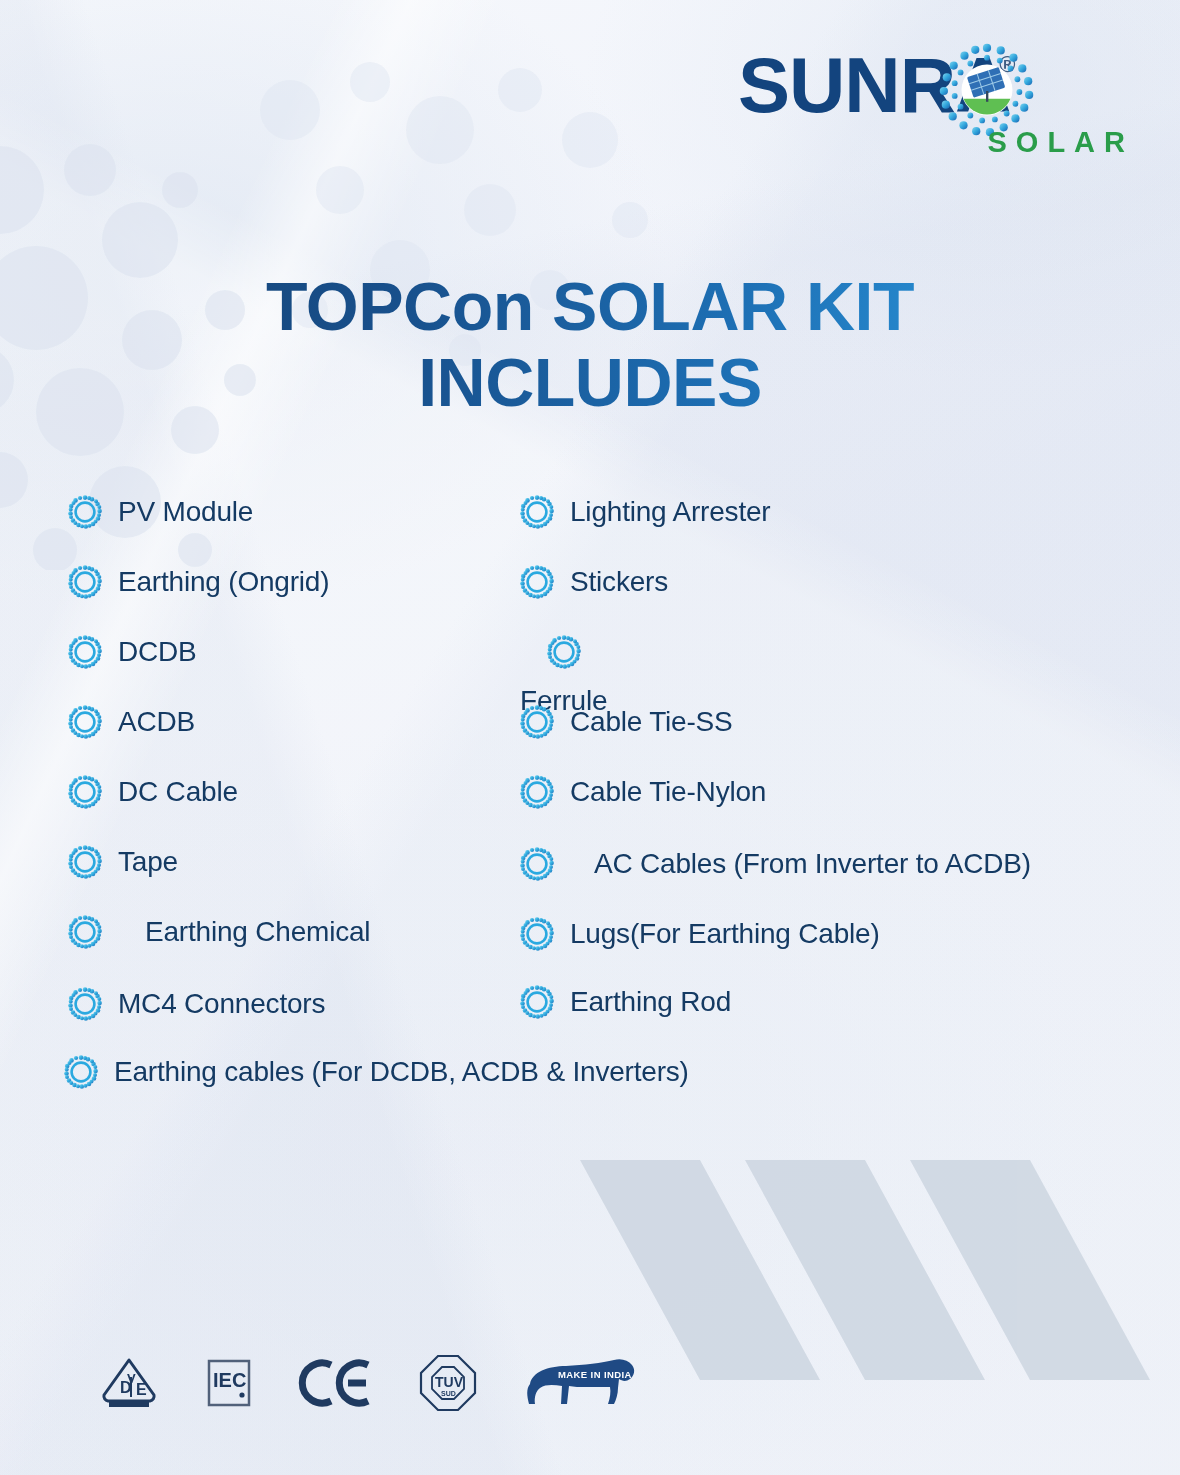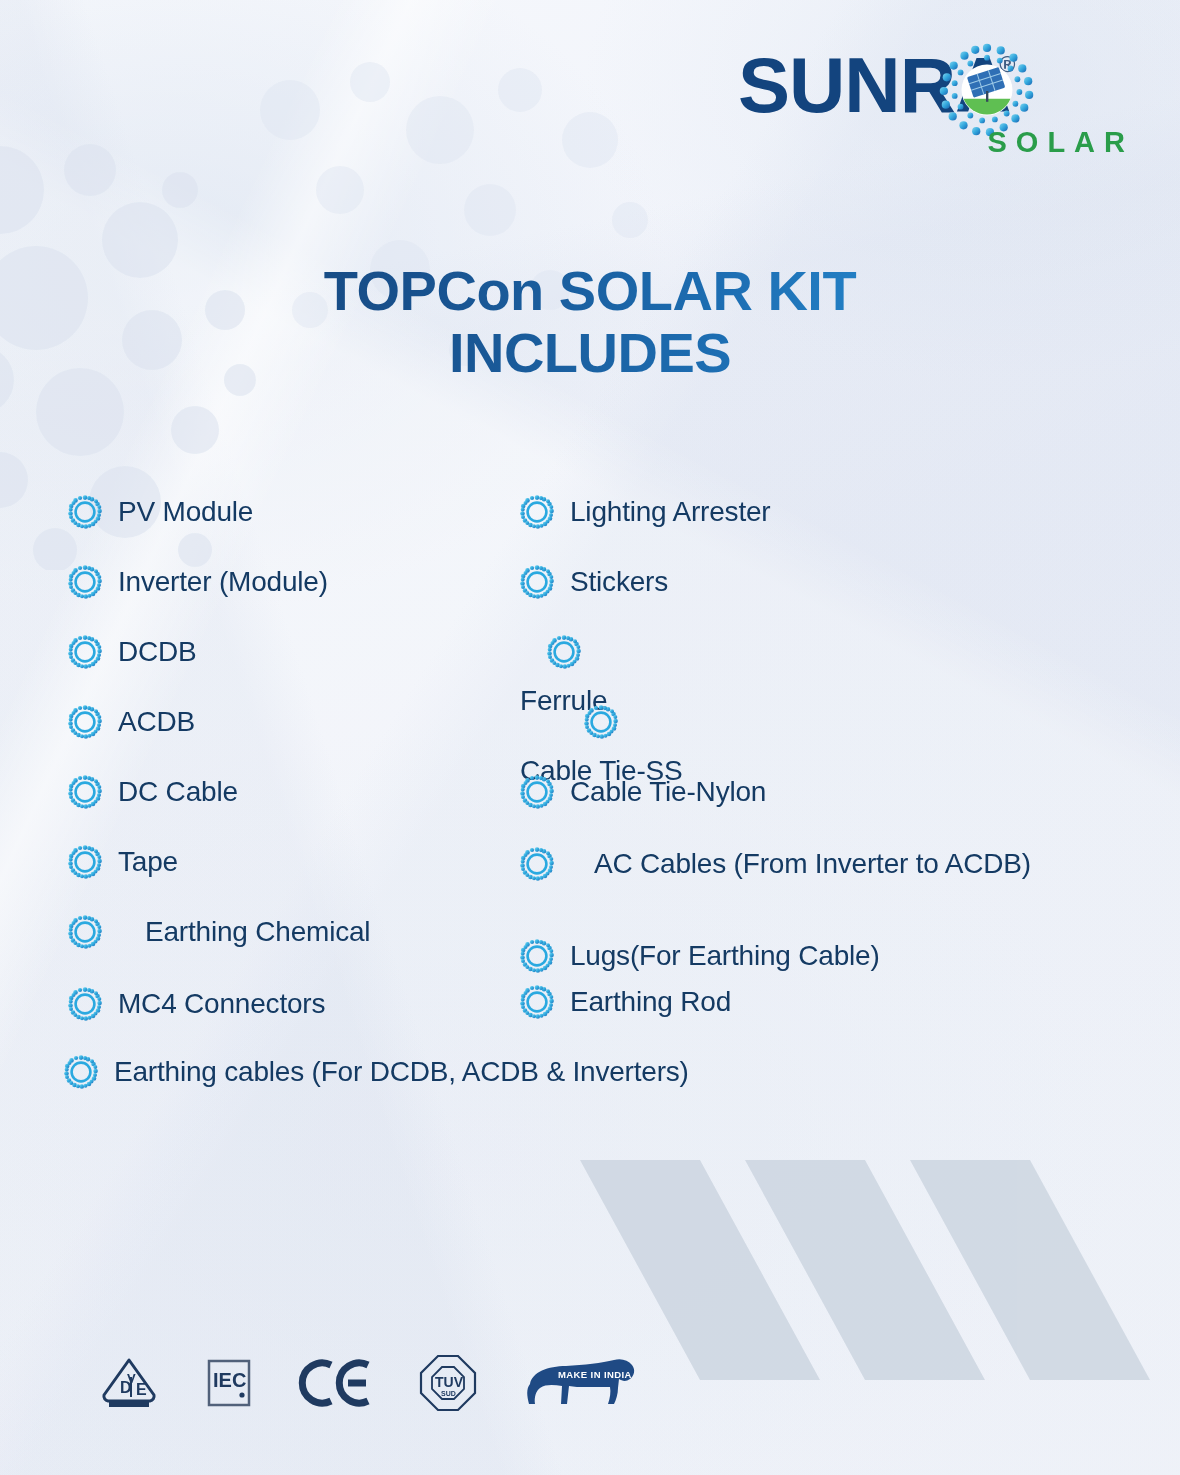--- a/index.html
+++ b/index.html
@@ -45,21 +45,21 @@
   .logo-sub{
     position:absolute;right:4px;top:96px;
     font-size:29px;font-weight:700;letter-spacing:9px;color:#2a9d4a;
     font-family:"Liberation Sans", sans-serif;
   }
   .logo-mark{position:absolute;left:200px;top:12px;width:98px;height:98px;}
 
   
   .heading{
     position:absolute;left:0;right:0;top:222px;text-align:center;
-    font-weight:700;font-size:56px;line-height:1.12;letter-spacing:-.5px;
+    font-weight:700;font-size:68px;line-height:1.12;letter-spacing:-.5px;
     font-family:"Liberation Sans", sans-serif;
     background:linear-gradient(95deg,#16406f 0%,#18508c 34%,#1d6fb4 62%,#2b96db 88%);
     -webkit-background-clip:text;background-clip:text;color:transparent;
     -webkit-text-fill-color:transparent;
   }
   .heading .l2{display:block;}
 
   
   .list-wrap{position:absolute;left:0;top:487px;width:1180px;height:620px;}
   .li{
@@ -202,21 +202,21 @@
     <div class="li" style="left:68px;top:8px;">
       <svg class="ring" viewBox="0 0 34 34">
           <use href="#ring-icon"></use>
         </svg>
       <span class="txt">PV Module</span>
     </div>
     <div class="li" style="left:68px;top:78px;">
       <svg class="ring" viewBox="0 0 34 34">
           <use href="#ring-icon"></use>
         </svg>
-      <span class="txt">Inverter (Module)</span>
+      <span class="txt">Earthing (Ongrid)</span>
     </div>
     <div class="li" style="left:68px;top:148px;">
       <svg class="ring" viewBox="0 0 34 34">
           <use href="#ring-icon"></use>
         </svg>
       <span class="txt">DCDB</span>
     </div>
     <div class="li" style="left:68px;top:218px;">
       <svg class="ring" viewBox="0 0 34 34">
           <use href="#ring-icon"></use>
@@ -259,39 +259,39 @@
           <use href="#ring-icon"></use>
         </svg>
       <span class="txt">Stickers</span>
     </div>
     <div class="li" style="left:520px;top:148px;flex-direction:column;">
       <svg class="ring" viewBox="0 0 34 34">
           <use href="#ring-icon"></use>
         </svg>
       <span class="txt">Ferrule</span>
     </div>
-    <div class="li" style="left:520px;top:218px;flex-direction:column;">
+    <div class="li" style="left:520px;top:218px;">
       <svg class="ring" viewBox="0 0 34 34">
           <use href="#ring-icon"></use>
         </svg>
       <span class="txt">Cable Tie-SS</span>
     </div>
     <div class="li" style="left:520px;top:288px;">
       <svg class="ring" viewBox="0 0 34 34">
           <use href="#ring-icon"></use>
         </svg>
       <span class="txt">Cable Tie-Nylon</span>
     </div>
     <div class="li" style="left:520px;top:360px;gap:40px;">
       <svg class="ring" viewBox="0 0 34 34">
           <use href="#ring-icon"></use>
         </svg>
       <span class="txt">AC Cables (From Inverter to ACDB)</span>
     </div>
-    <div class="li" style="left:520px;top:430px;margin-top:22px;">
+    <div class="li" style="left:520px;top:430px;">
       <svg class="ring" viewBox="0 0 34 34">
           <use href="#ring-icon"></use>
         </svg>
       <span class="txt">Lugs(For Earthing Cable)</span>
     </div>
     <div class="li" style="left:520px;top:498px;">
       <svg class="ring" viewBox="0 0 34 34">
           <use href="#ring-icon"></use>
         </svg>
       <span class="txt">Earthing Rod</span>

